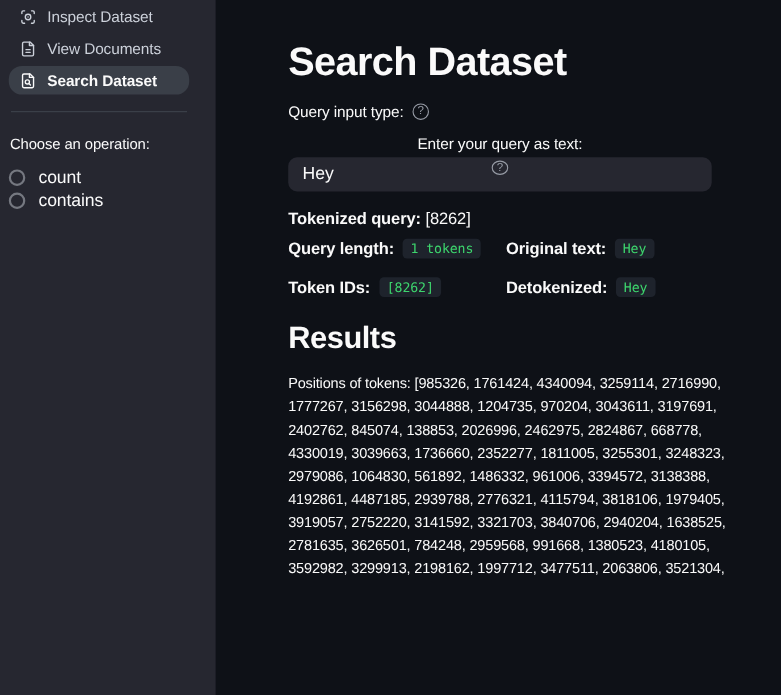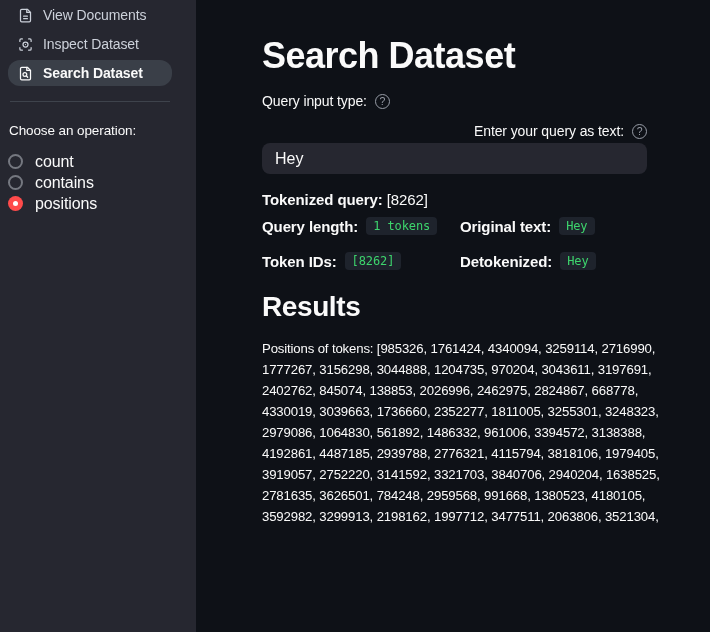--- a/index.html
+++ b/index.html
@@ -34,21 +34,21 @@
   }
   .rdot.sel { border:none; background:#ff4b4b; }
   .rdot.sel::after { content:""; width:5px; height:5px; border-radius:50%; background:#fff; }
 
   
   .main { flex:1; padding:36px 0 0 66px; }
   .col { width:385px; }
   h1.page-title { font-size:36px; font-weight:700; line-height:40px; letter-spacing:-0.5px; }
 
   .label-row { display:flex; align-items:center; gap:8px; margin-top:16px; height:18px; }
-  .label-row.spread { justify-content:flex-end; margin-top:12px; }
+  .label-row.spread { justify-content:space-between; margin-top:12px;flex-direction:column; }
   .w-label { font-size:14px; color:#fafafa; }
 
   .help {
     width:15px; height:15px; min-width:15px; border-radius:50%;
     border:1px solid #979ca6; color:#979ca6; font-size:10.5px; line-height:1;
     display:inline-flex; align-items:center; justify-content:center; cursor:default;
   }
 
   .main-radios { margin-top:7px; }
   .main-radios .radio-row { height:22px; gap:10px; }
@@ -86,40 +86,40 @@
   }
 </style>
 </head>
 <body>
 
 <aside class="sidebar">
   <nav>
     <div class="nav-item">
       <span class="icn">
         <svg viewBox="0 0 24 24" fill="none" stroke="currentColor" stroke-width="2" stroke-linecap="round" stroke-linejoin="round">
-          <path d="M15 2H6a2 2 0 0 0-2 2v16a2 2 0 0 0 2 2h12a2 2 0 0 0 2-2V7Z"></path>
-          <path d="M14 2v5h6"></path>
-            <path d="M9 13h6"></path>
-            <path d="M9 17h6"></path>
-        </svg>
-      </span>
-      <span>View Documents</span>
-    </div>
-    <div class="nav-item">
-      <span class="icn">
-        <svg viewBox="0 0 24 24" fill="none" stroke="currentColor" stroke-width="2" stroke-linecap="round" stroke-linejoin="round">
           <path d="M3 7V5a2 2 0 0 1 2-2h2"></path>
             <path d="M17 3h2a2 2 0 0 1 2 2v2"></path>
           <path d="M21 17v2a2 2 0 0 1-2 2h-2"></path>
             <path d="M7 21H5a2 2 0 0 1-2-2v-2"></path>
           <circle cx="12" cy="12" r="4"></circle>
             <circle cx="12" cy="12" r="1" fill="currentColor" stroke="none"></circle>
         </svg>
       </span>
       <span>Inspect Dataset</span>
+    </div>
+    <div class="nav-item">
+      <span class="icn">
+        <svg viewBox="0 0 24 24" fill="none" stroke="currentColor" stroke-width="2" stroke-linecap="round" stroke-linejoin="round">
+          <path d="M15 2H6a2 2 0 0 0-2 2v16a2 2 0 0 0 2 2h12a2 2 0 0 0 2-2V7Z"></path>
+          <path d="M14 2v5h6"></path>
+            <path d="M9 13h6"></path>
+            <path d="M9 17h6"></path>
+        </svg>
+      </span>
+      <span>View Documents</span>
     </div>
     <div class="nav-item selected">
       <span class="icn">
         <svg viewBox="0 0 24 24" fill="none" stroke="currentColor" stroke-width="2" stroke-linecap="round" stroke-linejoin="round">
           <path d="M15 2H6a2 2 0 0 0-2 2v16a2 2 0 0 0 2 2h12a2 2 0 0 0 2-2V7Z"></path>
           <path d="M14 2v5h6"></path>
           <circle cx="11" cy="13.5" r="3"></circle>
             <path d="M13.2 15.7 15.5 18"></path>
         </svg>
       </span>
@@ -132,24 +132,20 @@
   <div class="sb-sub">Choose an operation:</div>
 
   <div class="sb-radios">
     <div class="radio-row">
       <span class="rdot"></span>
       <span class="rlabel">count</span>
     </div>
     <div class="radio-row">
       <span class="rdot"></span>
       <span class="rlabel">contains</span>
-    </div>
-    <div class="radio-row">
-      <span class="rdot sel"></span>
-      <span class="rlabel">positions</span>
     </div>
   </div>
 </aside>
 
 <main class="main">
   <div class="col">
     <h1 class="page-title">Search Dataset</h1>
 
     <div class="label-row">
       <span class="w-label">Query input type:</span>

